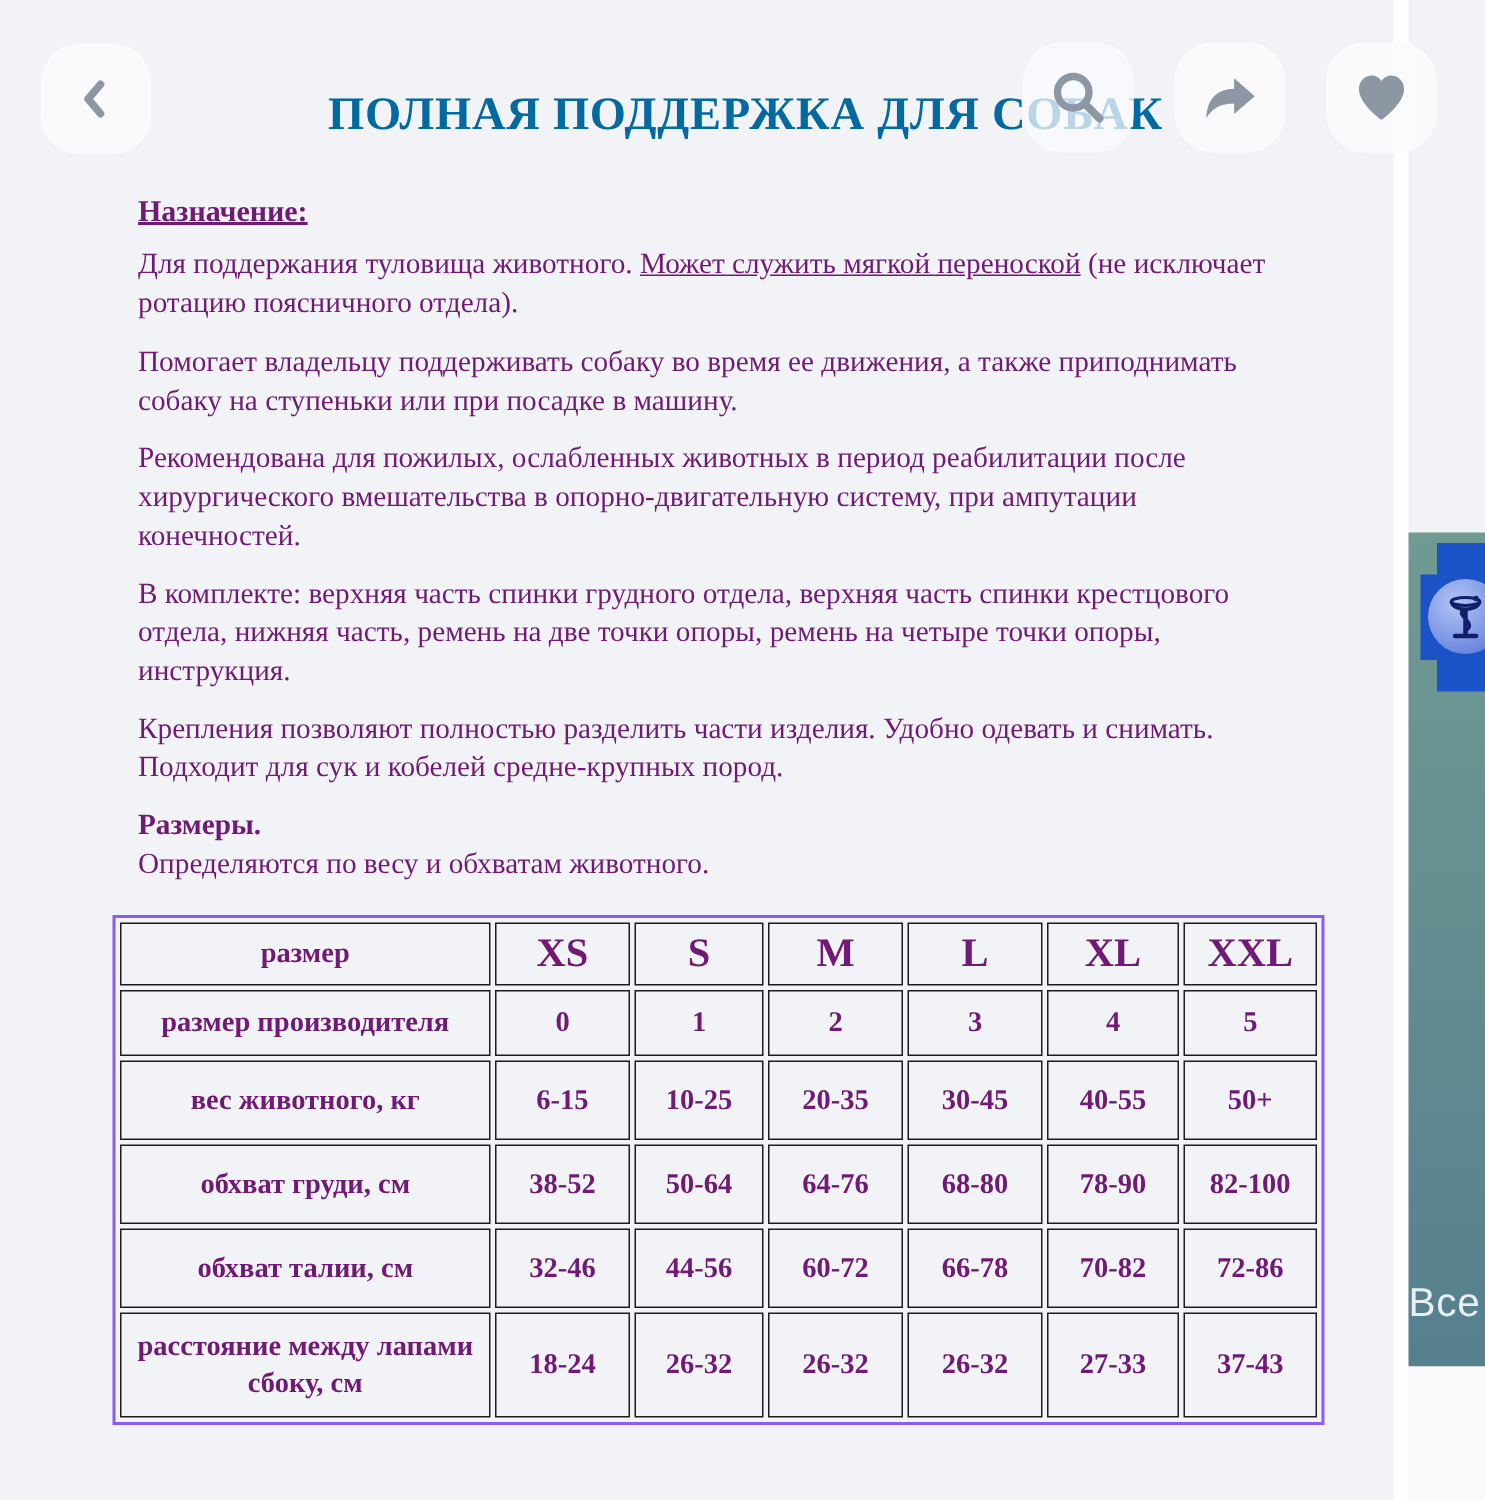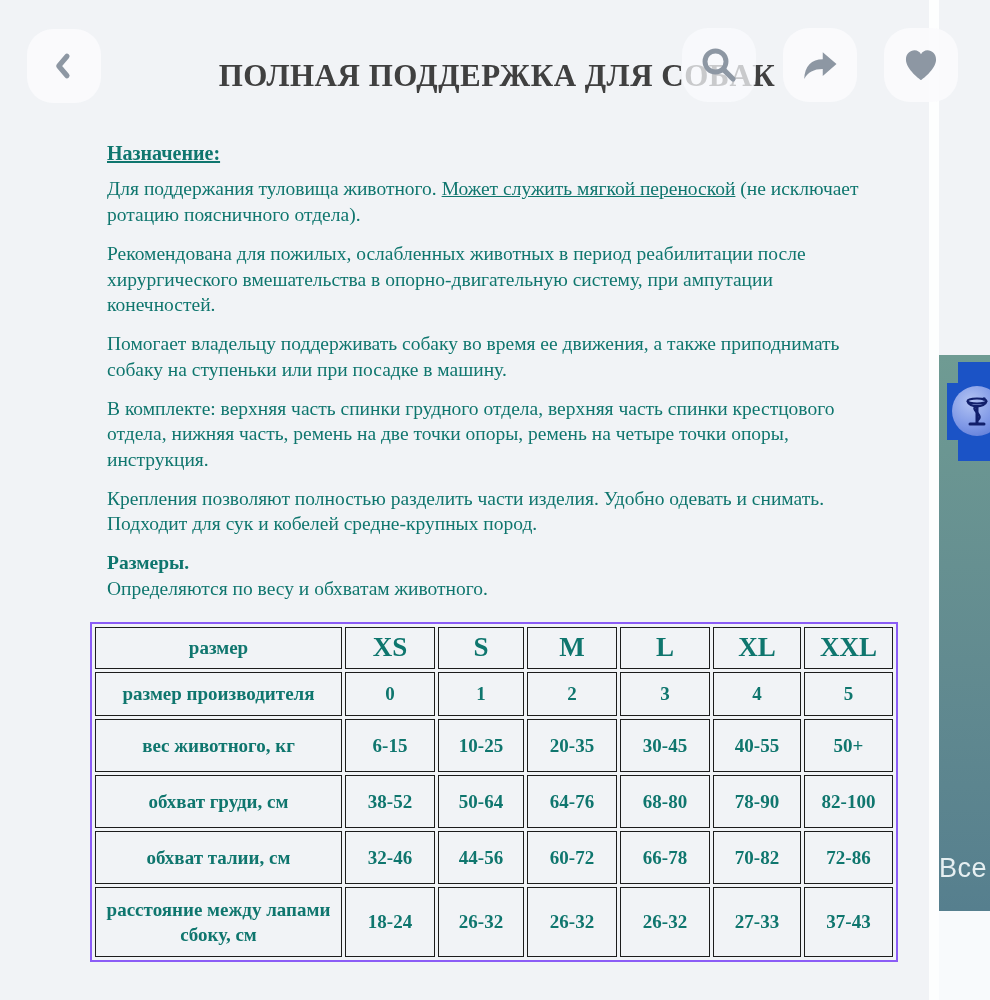--- a/index.html
+++ b/index.html
@@ -17,26 +17,26 @@
     z-index:3;
   }
   .icon-btn svg{display:block;}
   #btn-back{left:27px;top:29px;}
   #btn-search{left:682px;top:28px;background:rgba(250,251,253,0.74);}
   #btn-share{left:783px;top:28px;}
   #btn-fav{left:884px;top:28px;}
 
   
   .title-wrap{position:absolute;left:0;top:58px;width:962px;text-align:center;z-index:1;}
-  .doc-title{font-size:31px;font-weight:700;letter-spacing:0.5px;color:#404040;padding-left:32px;}
+  .doc-title{font-size:31px;font-weight:700;letter-spacing:0.5px;color:#0369a1;padding-left:32px;}
   .doc-subtitle{margin-top:21px;font-size:19px;font-weight:700;color:#101114;}
 
   
-  .doc{position:absolute;left:92px;top:140px;width:766px;z-index:1;
-       font-size:19.5px;line-height:1.32;color:#0f766e;margin-left:15px;}
+  .doc{position:absolute;left:92px;top:128px;width:766px;z-index:1;
+       font-size:19.5px;line-height:1.32;color:#701a75;}
   .doc .heading{font-weight:700;text-decoration:underline;font-size:20px;margin:0 0 10px 0;}
   .doc p{margin:0 0 13px 0;}
   .doc .u{text-decoration:underline;}
   .doc .b-heading{font-weight:700;margin:2px 0 0 0;}
   .doc .note{margin:0;}
 
   
   table.sizes{
     border-collapse:separate;border-spacing:3px;
     margin:20px 0 0 -17px;
@@ -116,22 +116,22 @@
 
 <div class="title-wrap">
   <div class="doc-title">ПОЛНАЯ ПОДДЕРЖКА ДЛЯ СОБАК</div>
 </div>
 
 <div class="doc">
   <div class="heading">Назначение:</div>
 
   <p><span>Для поддержания туловища животного.  </span><span class="u">Может служить мягкой переноской</span><span> (не исключает ротацию поясничного отдела).</span></p>
 
+  <p>Помогает владельцу поддерживать собаку во время ее движения, а также приподнимать собаку на ступеньки или при посадке в машину.</p>
   <p>Рекомендована для пожилых, ослабленных животных в период реабилитации после хирургического вмешательства в опорно-двигательную систему, при ампутации конечностей.</p>
-  <p>Помогает владельцу поддерживать собаку во время ее движения, а также приподнимать собаку на ступеньки или при посадке в машину.</p>
   <p>В комплекте: верхняя часть спинки грудного отдела, верхняя часть спинки крестцового отдела, нижняя часть, ремень на две точки опоры, ремень на четыре точки опоры, инструкция.</p>
   <p>Крепления  позволяют полностью разделить  части изделия. Удобно одевать и снимать. Подходит для сук и кобелей средне-крупных пород.</p>
 
   <div class="b-heading">Размеры.</div>
   <div class="note">Определяются по весу и обхватам животного.</div>
 
   <table class="sizes">
     <colgroup>
       <col style="width:247px">
         <col style="width:90px">

